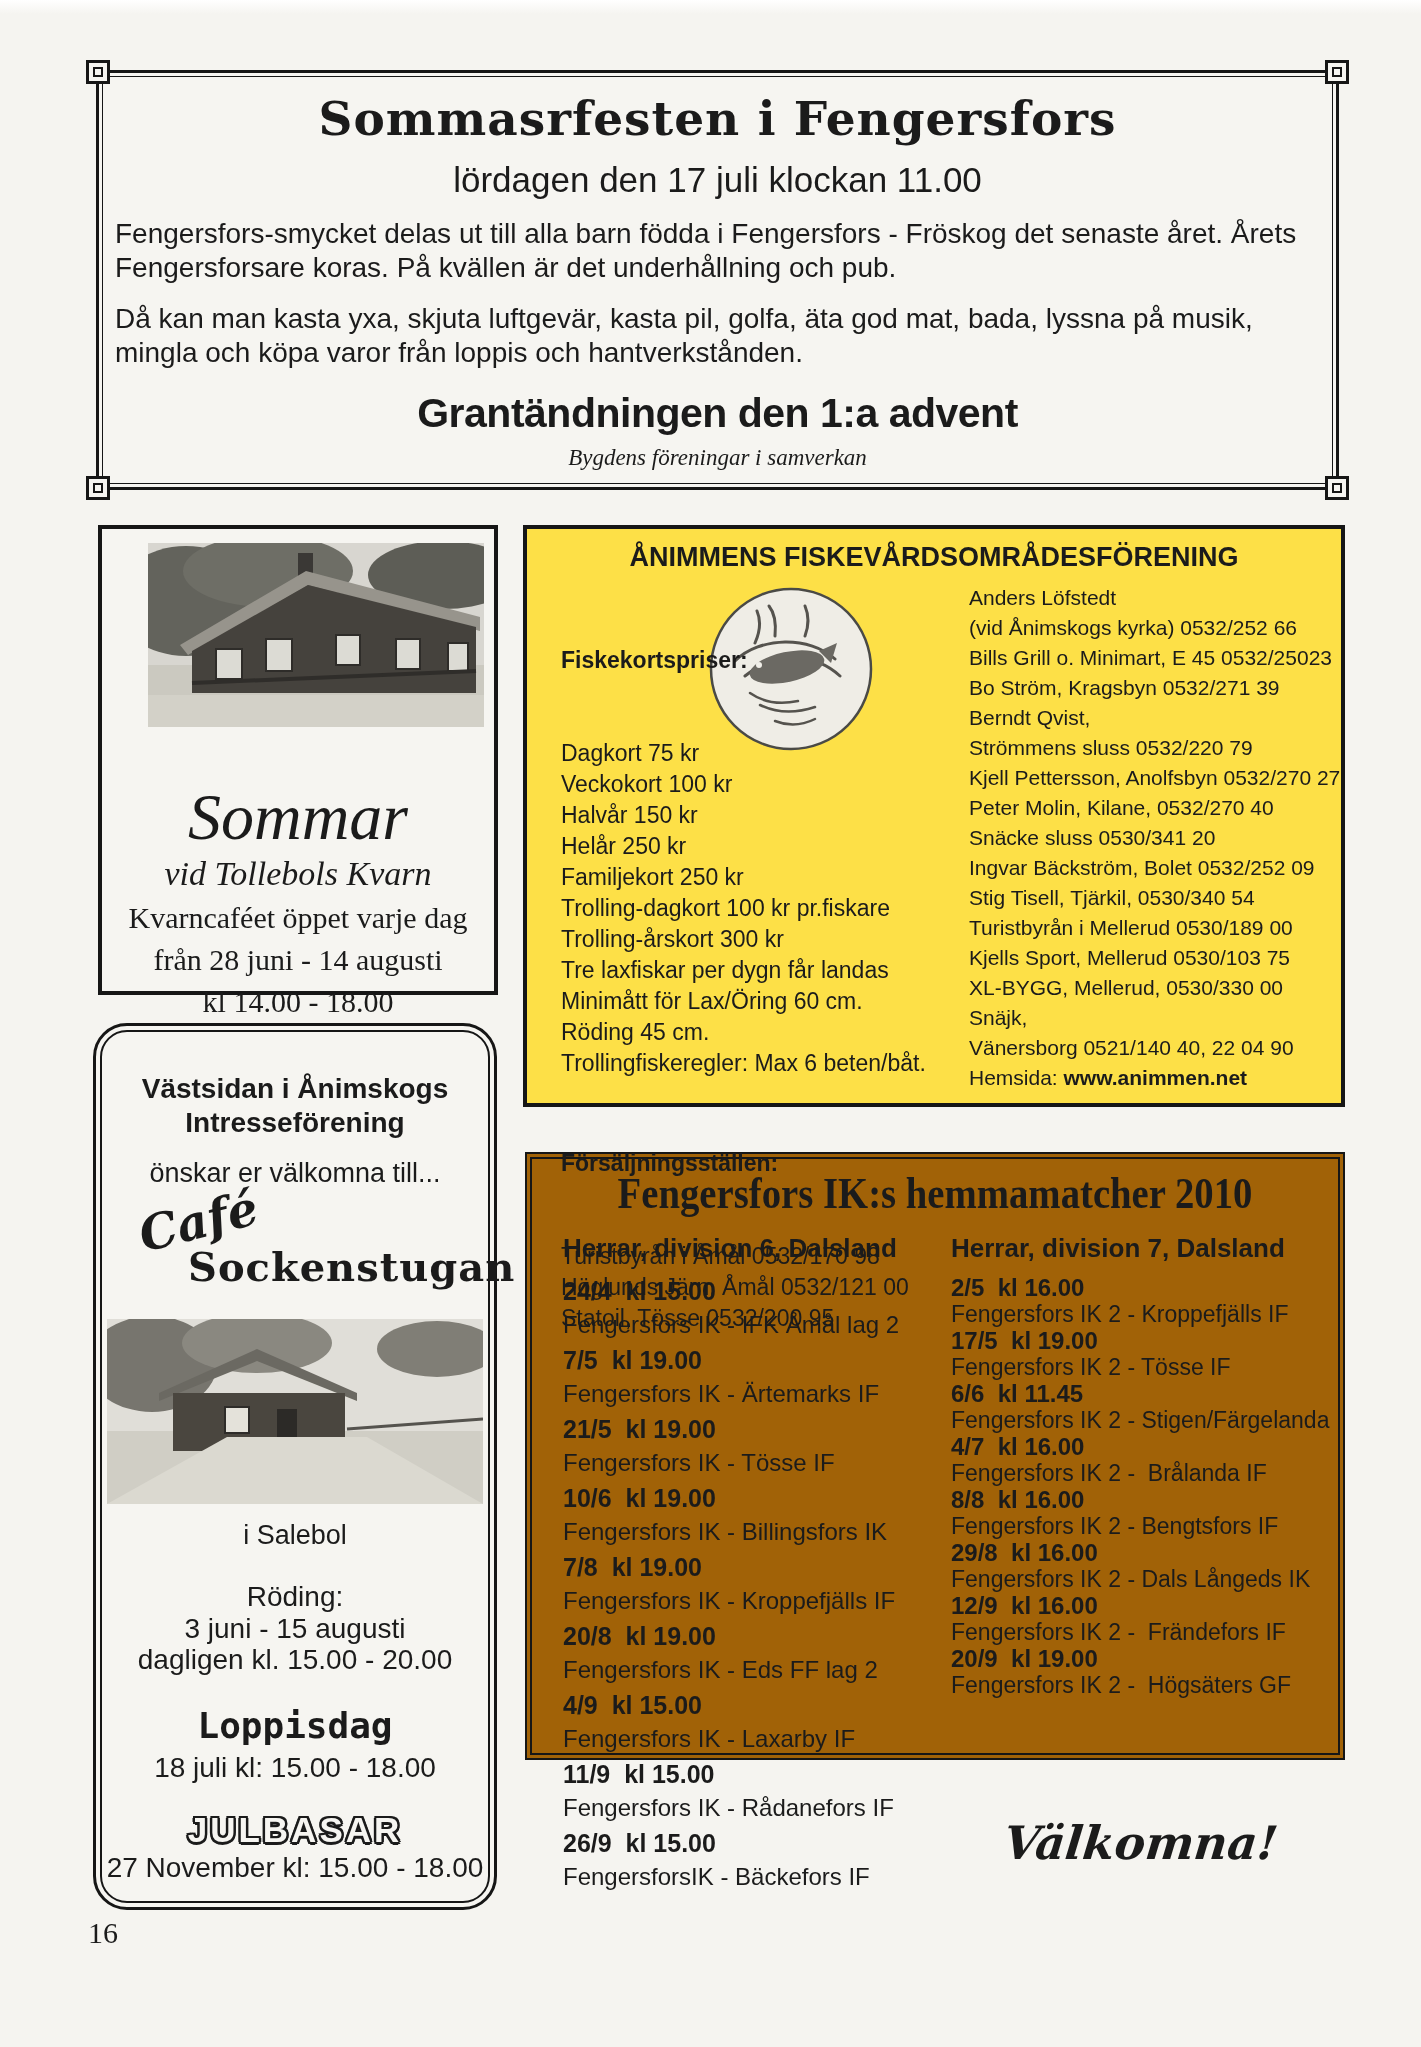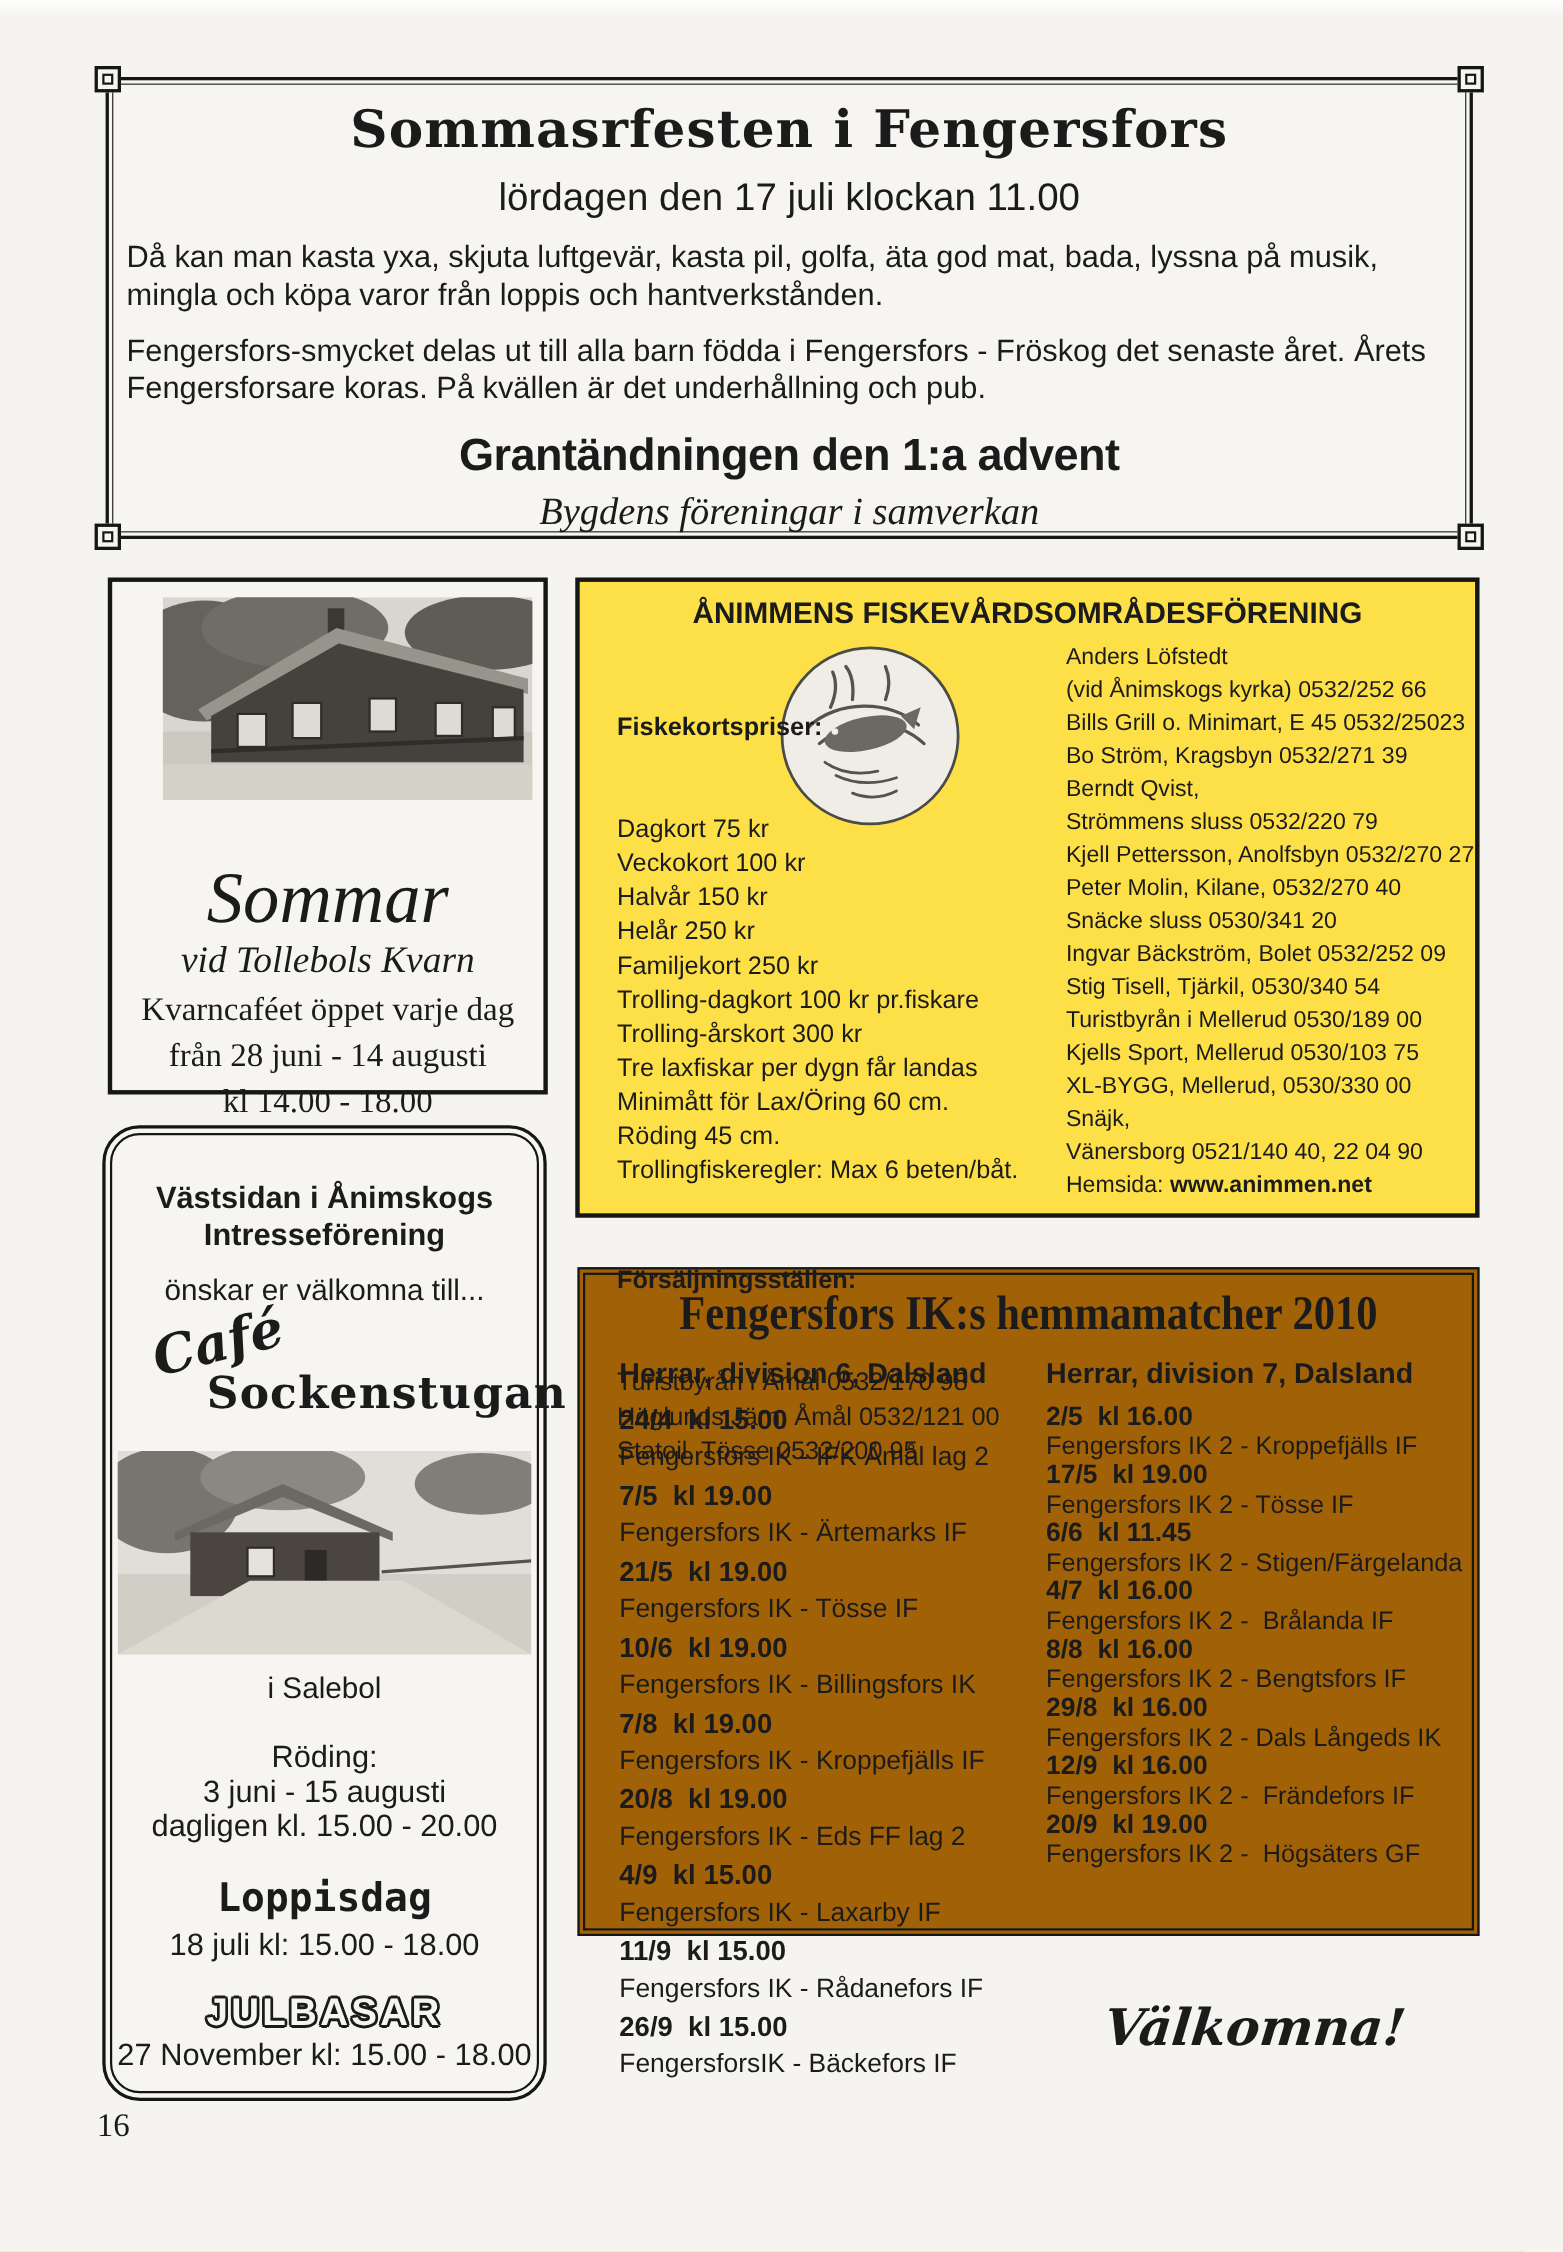--- a/index.html
+++ b/index.html
@@ -14,21 +14,21 @@
   .top-box::before{content:"";position:absolute;inset:3px;border:1.5px solid #161616;pointer-events:none;}
   .corner{position:absolute;width:24px;height:24px;background:#f6f5f1;border:3px solid #161616;box-sizing:border-box;z-index:2;}
   .corner::after{content:"";position:absolute;inset:4px;border:2px solid #161616;}
   .corner.tl{left:-13px;top:-13px;} .corner.tr{right:-13px;top:-13px;}
   .corner.bl{left:-13px;bottom:-13px;} .corner.br{right:-13px;bottom:-13px;}
   .blackletter{font-family:"DejaVu Serif",serif;font-weight:bold;}
   .top-title{font-size:47px;margin-top:18px;letter-spacing:1px;}
   .top-subtitle{font-size:35px;margin-top:14px;}
   .top-para{font-size:28px;line-height:34px;text-align:left;margin:17px 16px 0;}
   .top-heading2{font-size:41px;font-weight:bold;margin-top:20px;letter-spacing:-0.5px;}
-  .top-tagline{font-family:"Liberation Serif",serif;font-style:italic;font-size:35px;margin-top:8px;}
+  .top-tagline{font-family:"Liberation Serif",serif;font-style:italic;font-size:23px;margin-top:8px;}
 
   
   .sommar-box{position:absolute;left:98px;top:525px;width:400px;height:470px;
               border:4px solid #161616;box-sizing:border-box;background:#f6f5f1;}
   .sommar-photo{position:absolute;left:46px;top:14px;width:336px;height:184px;}
   .sommar-text{position:absolute;left:0;right:0;top:212px;text-align:center;font-family:"Liberation Serif",serif;margin-top:40px;}
   .sommar-title{font-size:66px;font-style:italic;line-height:72px;}
   .sommar-sub{font-size:34px;font-style:italic;margin-top:2px;}
   .sommar-line{font-size:30px;margin-top:8px;}
 
@@ -90,22 +90,22 @@
 
 <div class="sheet">
 
   <section class="top-box">
     <div class="corner tl"></div>
     <div class="corner tr"></div>
     <div class="corner bl"></div>
     <div class="corner br"></div>
     <div class="top-title blackletter">Sommasrfesten i Fengersfors</div>
     <div class="top-subtitle">lördagen den 17 juli klockan 11.00</div>
+    <p class="top-para">Fengersfors-smycket delas ut till alla barn födda i Fengersfors - Fröskog det senaste året. Årets Fengersforsare koras. På kvällen är det underhållning och pub.</p>
     <p class="top-para">Då kan man kasta yxa, skjuta luftgevär, kasta pil, golfa, äta god mat, bada, lyssna på musik, mingla och köpa varor från loppis och hantverkstånden.</p>
-    <p class="top-para">Fengersfors-smycket delas ut till alla barn födda i Fengersfors - Fröskog det senaste året. Årets Fengersforsare koras. På kvällen är det underhållning och pub.</p>
     <div class="top-heading2">Grantändningen den 1:a advent</div>
     <div class="top-tagline">Bygdens föreningar i samverkan</div>
   </section>
 
   <section class="sommar-box">
     <svg class="sommar-photo" viewBox="0 0 336 184" preserveAspectRatio="none">
       <rect width="336" height="184" fill="#d8d6d0"></rect>
       <ellipse cx="38" cy="58" rx="72" ry="55" fill="#63635c"></ellipse>
       <ellipse cx="120" cy="28" rx="85" ry="36" fill="#6e6e66"></ellipse>
       <ellipse cx="295" cy="32" rx="75" ry="34" fill="#5d5d56"></ellipse>

